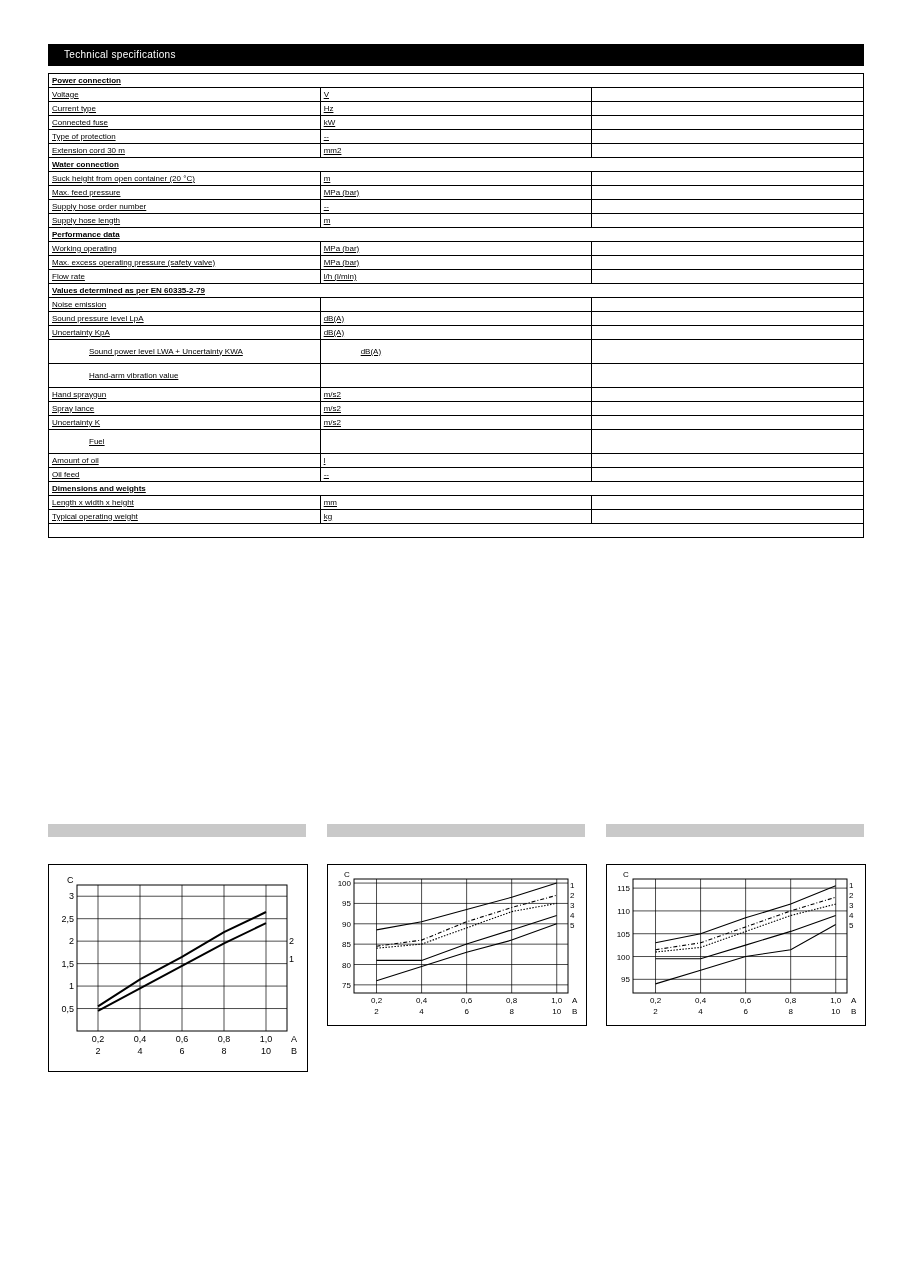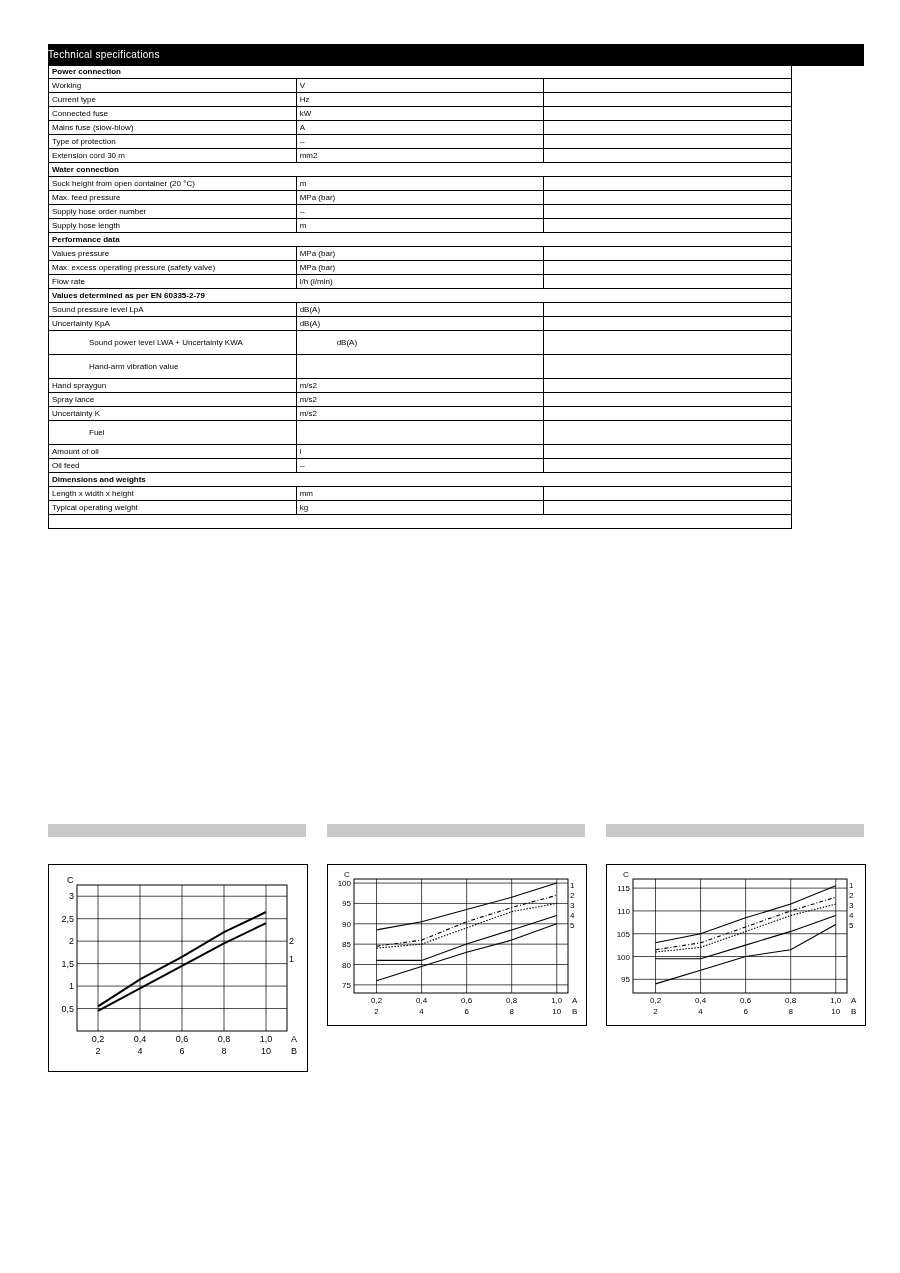--- a/index.html
+++ b/index.html
@@ -29,34 +29,35 @@
     left: 48px;
     top: 44px;
     width: 816px;
     height: 22px;
     background: #000000;
   }
   .header-bar-text {
     color: #ffffff;
     font-size: 10px;
     line-height: 22px;
-    padding-left: 0;
+    padding-left: 16px;
     letter-spacing: 0.3px;
     white-space: nowrap;
     overflow: hidden;
   }
 
   
   .spec-table {
     position: absolute;
     left: 48px;
-    top: 64px;
-    width: 744px;
+    top: 73px;
+    width: 816px;
     border-collapse: collapse;
     table-layout: fixed;
+    text-decoration: underline;
   }
   .spec-table td {
     border: 1px solid #000000;
     height: 13px;
     font-size: 8px;
     padding: 0 3px;
     vertical-align: middle;
     line-height: 10px;
     overflow: hidden;
     white-space: nowrap;
@@ -105,40 +106,35 @@
   <div class="header-bar">
     <div class="header-bar-text">Technical specifications</div>
   </div>
 
   <table class="spec-table" id="spec-table">
     <tbody>
         <tr class="section">
           <td class="label" colspan="3">Power connection</td>
         </tr>
         <tr>
-          <td class="label">Working</td>
+          <td class="label">Voltage</td>
           <td class="unit">V</td>
           <td class="value"></td>
         </tr>
         <tr>
           <td class="label">Current type</td>
           <td class="unit">Hz</td>
           <td class="value"></td>
         </tr>
         <tr>
           <td class="label">Connected fuse</td>
           <td class="unit">kW</td>
           <td class="value"></td>
         </tr>
         <tr>
-          <td class="label">Mains fuse (slow-blow)</td>
-          <td class="unit">A</td>
-          <td class="value"></td>
-        </tr>
-        <tr>
           <td class="label">Type of protection</td>
           <td class="unit">--</td>
           <td class="value"></td>
         </tr>
         <tr>
           <td class="label">Extension cord 30 m</td>
           <td class="unit">mm2</td>
           <td class="value"></td>
         </tr>
         <tr class="section">
@@ -161,36 +157,41 @@
         </tr>
         <tr>
           <td class="label">Supply hose length</td>
           <td class="unit">m</td>
           <td class="value"></td>
         </tr>
         <tr class="section">
           <td class="label" colspan="3">Performance data</td>
         </tr>
         <tr>
-          <td class="label">Values pressure</td>
+          <td class="label">Working operating</td>
           <td class="unit">MPa (bar)</td>
           <td class="value"></td>
         </tr>
         <tr>
           <td class="label">Max. excess operating pressure (safety valve)</td>
           <td class="unit">MPa (bar)</td>
           <td class="value"></td>
         </tr>
         <tr>
           <td class="label">Flow rate</td>
           <td class="unit">l/h (l/min)</td>
           <td class="value"></td>
         </tr>
         <tr class="section">
           <td class="label" colspan="3">Values determined as per EN 60335-2-79</td>
+        </tr>
+        <tr>
+          <td class="label">Noise emission</td>
+          <td class="unit"></td>
+          <td class="value"></td>
         </tr>
         <tr>
           <td class="label">Sound pressure level LpA</td>
           <td class="unit">dB(A)</td>
           <td class="value"></td>
         </tr>
         <tr>
           <td class="label">Uncertainty KpA</td>
           <td class="unit">dB(A)</td>
           <td class="value"></td>

